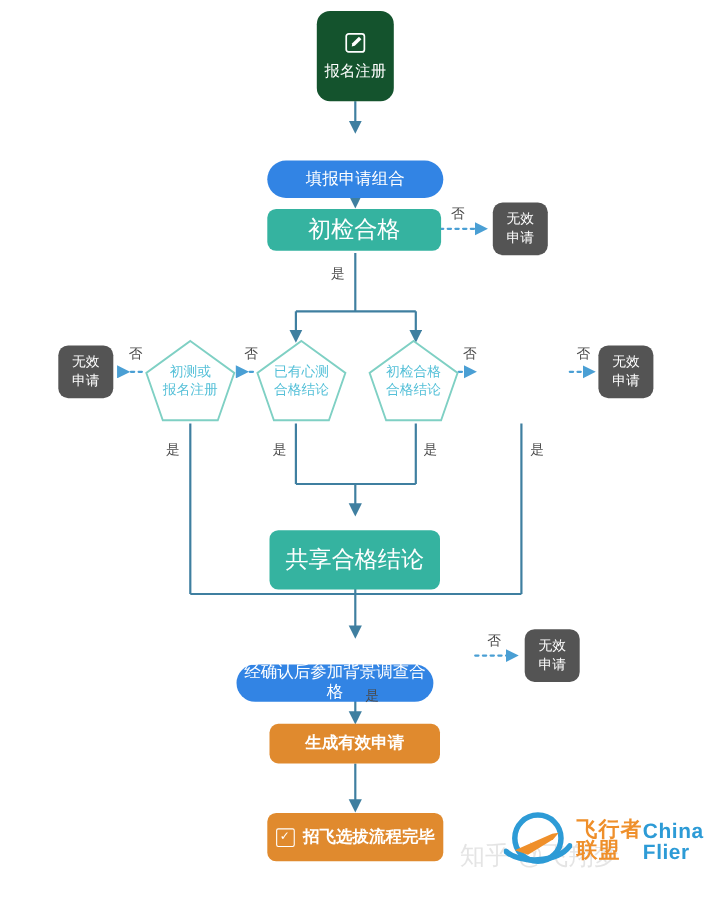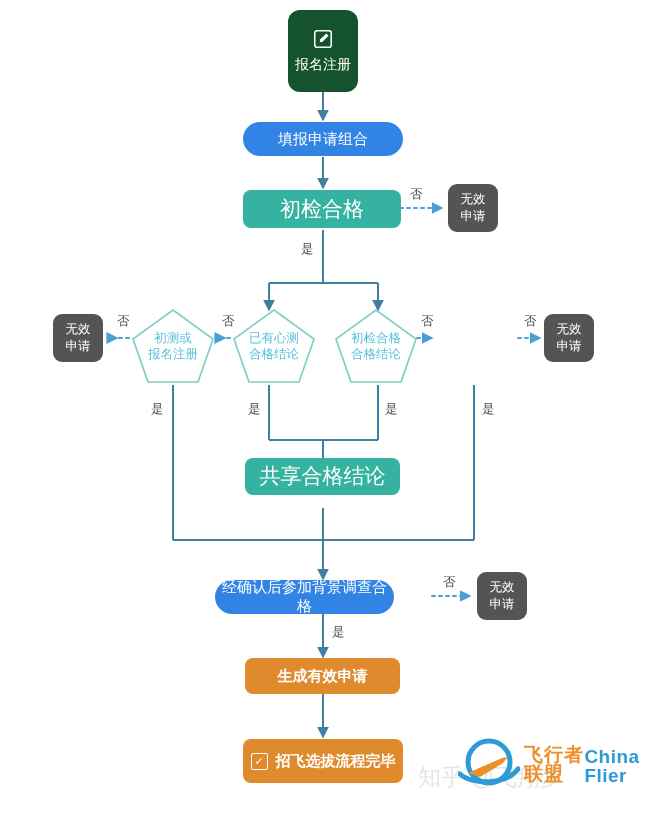--- a/index.html
+++ b/index.html
@@ -22,21 +22,21 @@
     line-height:1.25;
     z-index:3;
   }
   .rounded{border-radius:7px;}
 
   .n-start{
     background:#14532d;border-radius:12px;
     flex-direction:column;gap:6px;
     font-size:14px;
   }
-  .n-blue{background:#3284e4;font-size:15px;border-radius:17px;}
+  .n-blue{background:#3284e4;font-size:15px;border-radius:17px;margin-top:24px;}
   .n-teal{background:#35b3a0;font-size:21px;border-radius:8px;}
   .n-orange{background:#e08a2e;font-size:15px;border-radius:8px;font-weight:bold;}
   .n-gray{
     background:#545454;font-size:12.5px;border-radius:9px;
     flex-direction:column;line-height:1.35;
   }
   .n-gray span{display:block;}
 
   .pent{
     position:absolute;z-index:3;
@@ -204,21 +204,21 @@
   <div class="node n-gray" style="left:53px;top:314px;width:50px;height:48px;">
     <span>无效</span>
     <span>申请</span>
   </div>
 
   <div class="node n-gray" style="left:544px;top:314px;width:50px;height:48px;">
     <span>无效</span>
     <span>申请</span>
   </div>
 
-  <div class="node n-teal rounded" style="left:245px;top:458px;width:155px;height:37px;">
+  <div class="node n-teal rounded" style="left:245px;top:482px;width:155px;height:54px;">
     <span>共享合格结论</span>
   </div>
 
   <div class="node n-blue rounded" style="left:215px;top:580px;width:179px;height:34px;">
     <span>经确认后参加背景调查合格</span>
   </div>
 
   <div class="node n-gray" style="left:477px;top:572px;width:50px;height:48px;">
     <span>无效</span>
     <span>申请</span>

